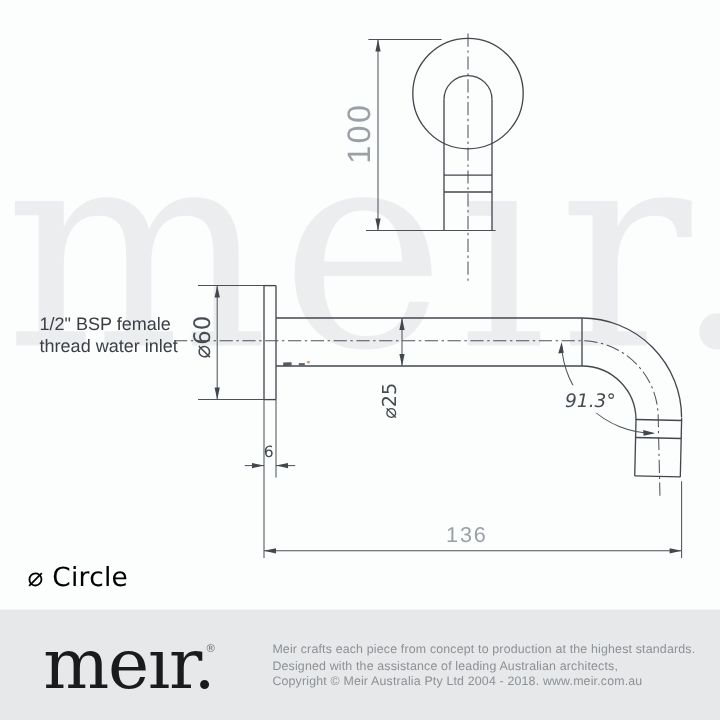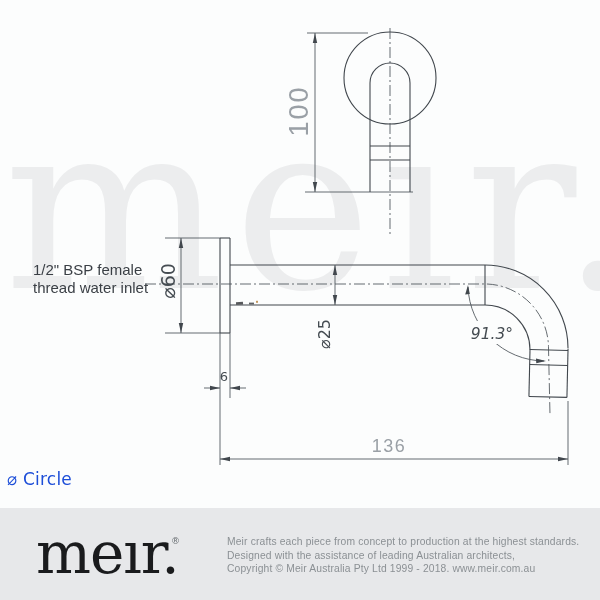--- a/index.html
+++ b/index.html
@@ -9,23 +9,23 @@
     font-family:"Liberation Sans", sans-serif;
   }
   .watermark{
     position:absolute; left:4px; top:92px; z-index:0;
     font-family:"DejaVu Serif", serif;
     font-size:232px; line-height:1; letter-spacing:10px;
     color:#ecedee; white-space:nowrap; user-select:none;
   }
   .drawing{ position:absolute; left:0; top:0; z-index:1; }
   .legend{
-    position:absolute; left:7px; top:469px; z-index:2;
+    position:absolute; left:23px; top:469px; z-index:2;
     font-family:"DejaVu Sans", sans-serif;
-    font-size:17px; color:#1d4ed8; letter-spacing:0.2px;
+    font-size:22px; color:#000000; letter-spacing:0.2px;
   }
   .footer{
     position:absolute; left:0; top:508px; width:600px; height:92px;
     background:#e7e8ea; z-index:2;
   }
   .logo{
     position:absolute; left:36px; top:524px; z-index:3;
     font-family:"DejaVu Serif", serif; font-size:58px; line-height:1;
     color:#1a1b1d; letter-spacing:-1px;
   }
@@ -160,16 +160,16 @@
   <div class="legend">
     <span>⌀ Circle</span>
   </div>
 
   <div class="footer"></div>
   <div class="logo">meır.</div>
   <div class="reg">®</div>
   <div class="footer-text">
     <div>Meir crafts each piece from concept to production at the highest standards.</div>
     <div>Designed with the assistance of leading Australian architects,</div>
-    <div>Copyright © Meir Australia Pty Ltd 1999 - 2018. www.meir.com.au</div>
+    <div>Copyright © Meir Australia Pty Ltd 2004 - 2018. www.meir.com.au</div>
   </div>
 
 </div>
 
 </body></html>

